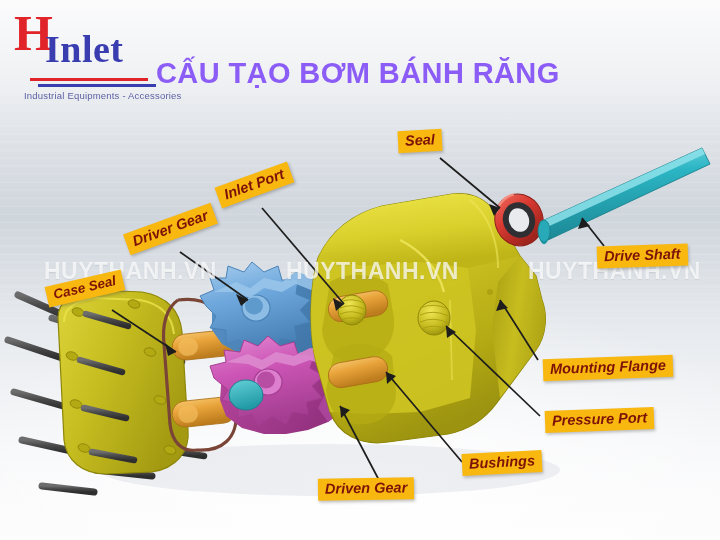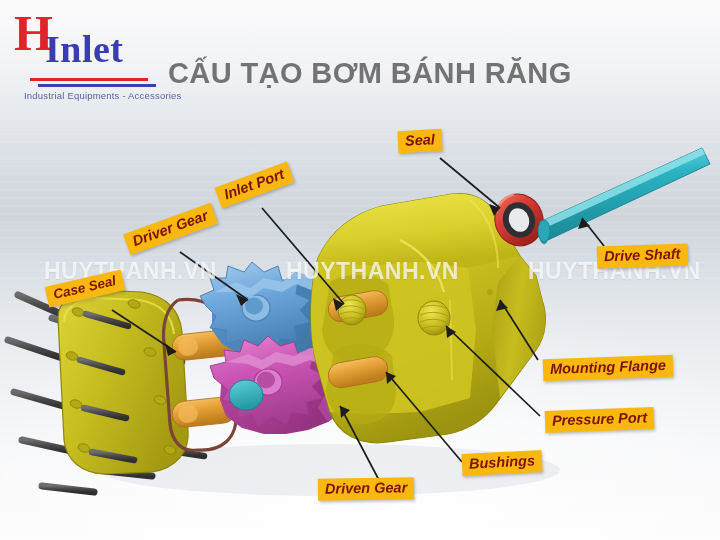--- a/index.html
+++ b/index.html
@@ -33,21 +33,21 @@
     font-size:50px;font-weight:700;color:#e0242a;line-height:1;}
   .logo .tech{position:absolute;left:37px;top:24px;font-family:"Liberation Serif",serif;
     font-size:38px;font-weight:700;color:#3a3db0;line-height:1;letter-spacing:.5px;}
   .logo .rule-red{position:absolute;left:22px;top:72px;width:118px;height:3px;background:#e0242a;}
   .logo .rule-blue{position:absolute;left:30px;top:78px;width:118px;height:3px;background:#3a3db0;}
   .logo .tag{position:absolute;left:16px;top:84px;font-size:9.5px;color:#5b5fa3;
     letter-spacing:.2px;white-space:nowrap;}
 
   
   .title{position:absolute;left:156px;top:57px;font-size:29px;font-weight:700;
-    color:#737373;letter-spacing:.4px;white-space:nowrap;margin-left:12px;}
+    color:#8b5cf6;letter-spacing:.4px;white-space:nowrap;}
 
   
   .wm{position:absolute;font-size:23px;font-weight:700;color:rgba(255,255,255,.72);
     letter-spacing:.5px;white-space:nowrap;
     text-shadow:0 1px 1px rgba(120,130,140,.18);}
   .wm1{left:44px;top:258px;}
   .wm2{left:286px;top:258px;}
   .wm3{left:528px;top:258px;}
 
   

